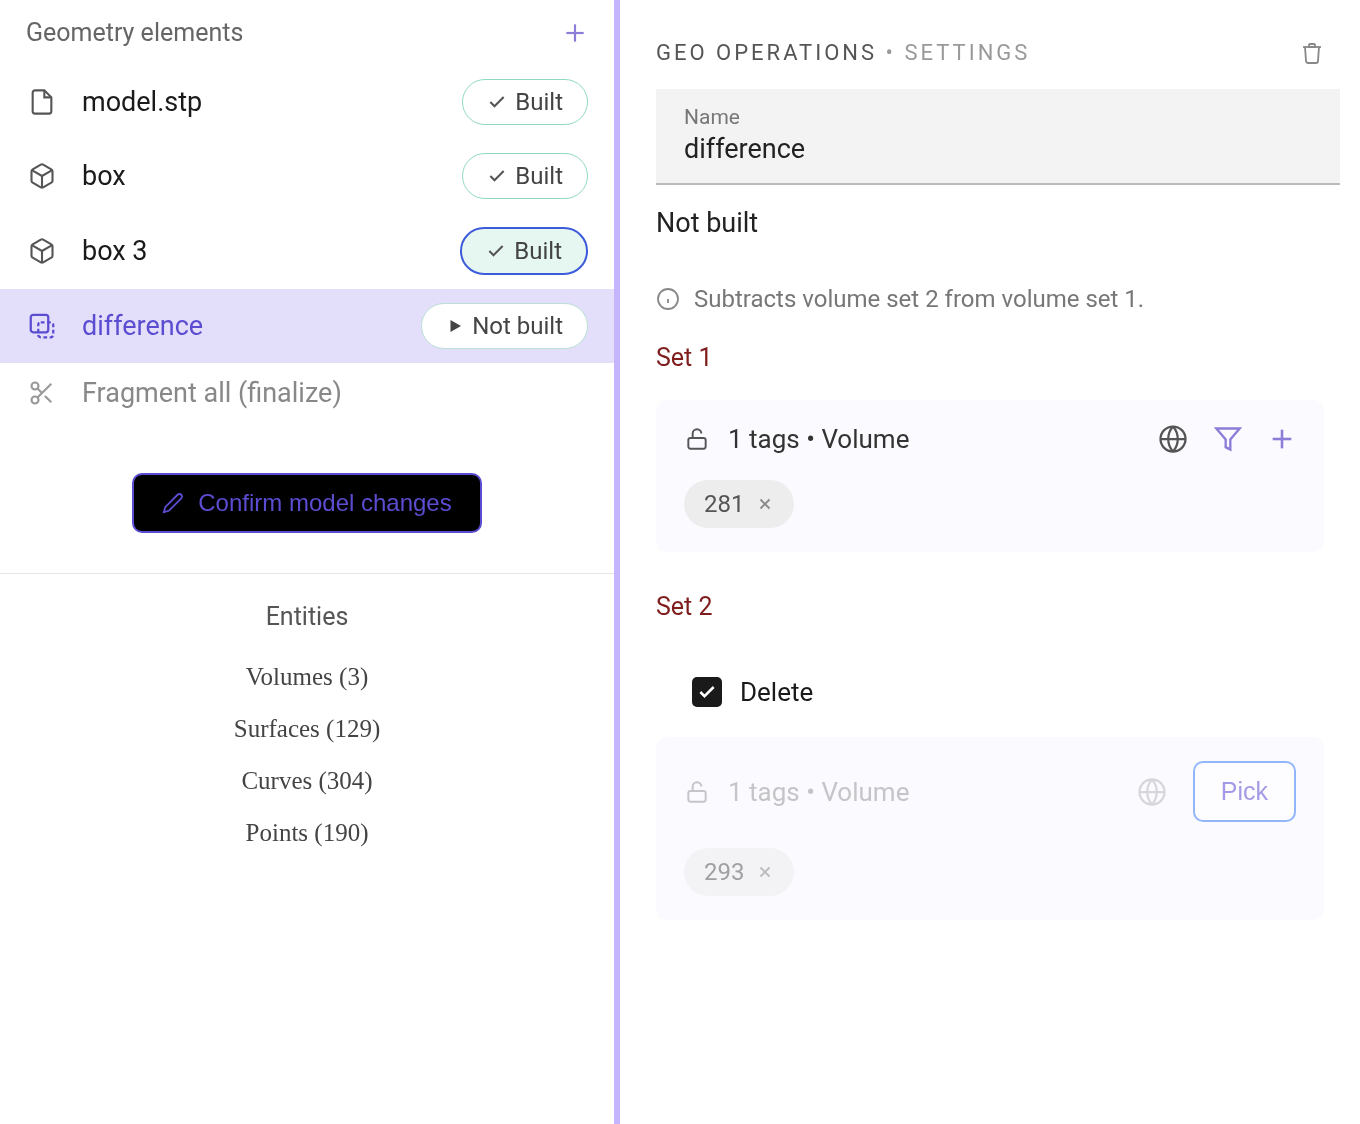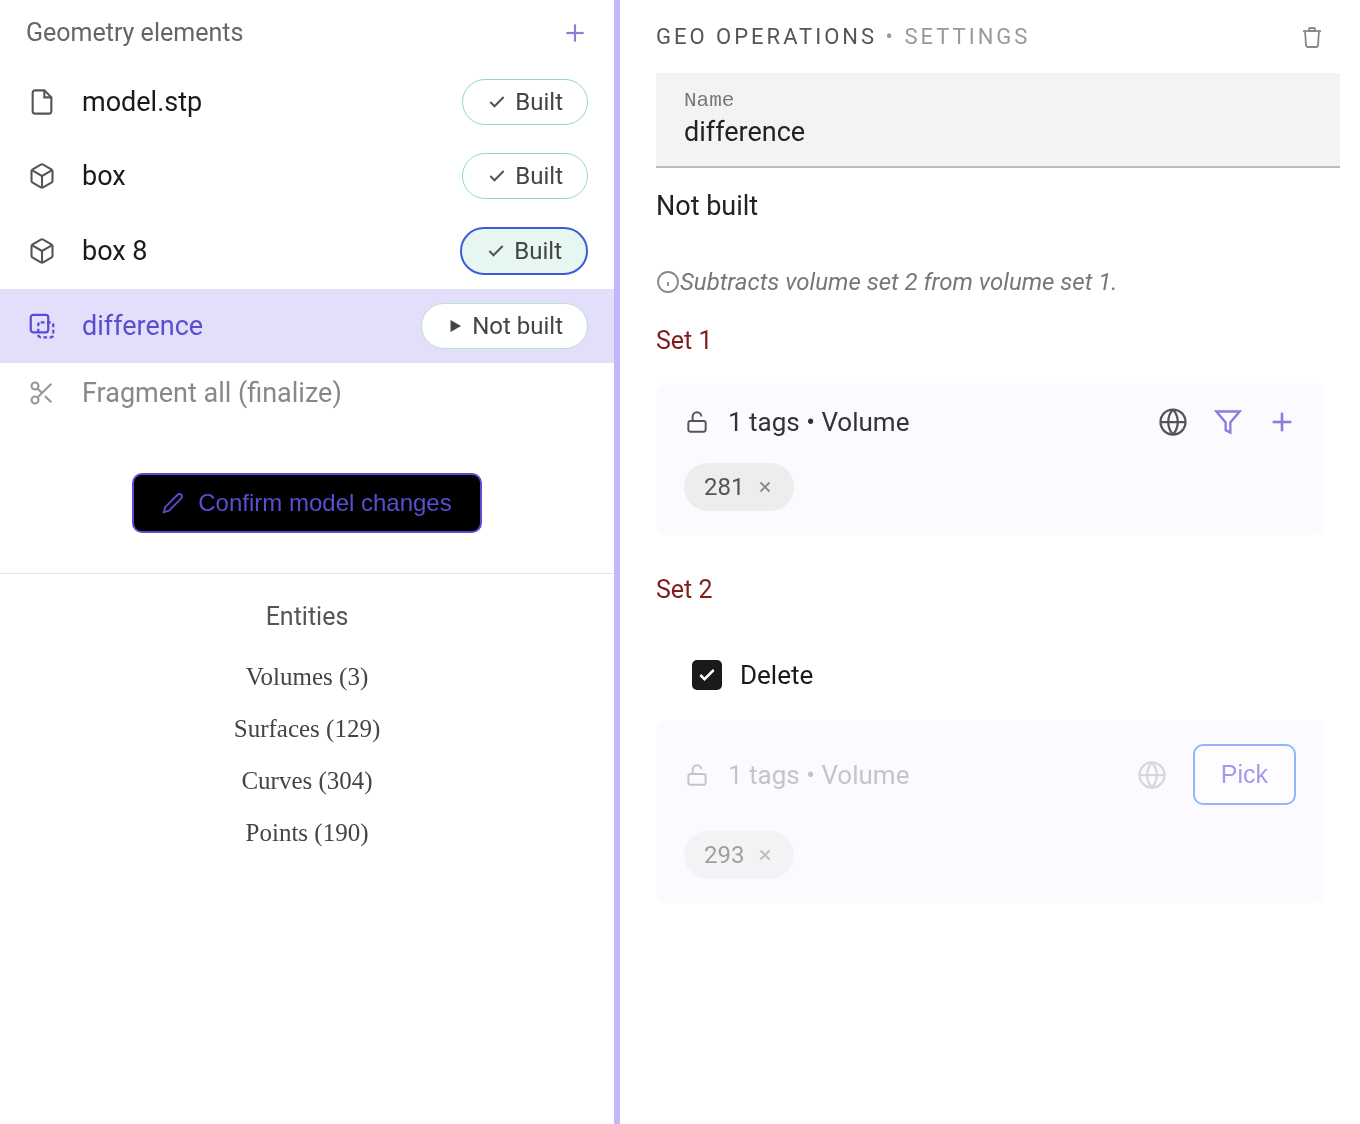--- a/index.html
+++ b/index.html
@@ -121,20 +121,21 @@
   font-size: 25px;
   color: #444;
   padding: 12px 0;
   font-family: Liberation Serif, serif;
 }
 .right-header {
   display: flex;
   align-items: center;
   justify-content: space-between;
   padding: 24px 36px 24px 36px;
+  margin-top: 16px;
 }
 .breadcrumb {
   font-size: 22px;
   letter-spacing: 3px;
   text-transform: uppercase;
   color: #555;
 }
 .breadcrumb .dim {
   color: #999;
 }
@@ -145,37 +146,36 @@
 .name-field {
   background: #f3f3f3;
   border-bottom: 2px solid #bbb;
   padding: 16px 28px 18px;
   margin: 0 20px 0 36px;
 }
 .name-label {
   font-size: 21px;
   color: #777;
   margin-bottom: 4px;
-  font-family: Liberation Mono, monospace;
 }
 .name-value {
   font-size: 27px;
   color: #222;
 }
 .status-text {
   font-size: 27px;
   color: #222;
   padding: 22px 36px 42px;
 }
 .info-row {
   display: flex;
   align-items: center;
+  gap: 14px;
   padding: 4px 36px 20px;
   font-size: 24px;
-  font-style: italic;
   color: #777;
 }
 .set-section {
   padding: 10px 36px 30px;
 }
 .set-label {
   font-size: 25px;
   color: #7f1d1d;
   margin-bottom: 28px;
 }
@@ -305,21 +305,21 @@
       </li>
 
       <li class="element-item">
         <span class="element-icon">
           <svg width="28" height="28" viewBox="0 0 24 24" fill="none" stroke="#555" stroke-width="1.8">
               <path d="M21 16V8a2 2 0 0 0-1-1.73l-7-4a2 2 0 0 0-2 0l-7 4A2 2 0 0 0 3 8v8a2 2 0 0 0 1 1.73l7 4a2 2 0 0 0 2 0l7-4A2 2 0 0 0 21 16z"></path>
               <polyline points="3.27 6.96 12 12.01 20.73 6.96"></polyline>
               <line x1="12" y1="22.08" x2="12" y2="12"></line>
             </svg>
         </span>
-        <span class="element-label">box 8</span>
+        <span class="element-label">box 3</span>
         <span class="status-pill status-built-active">
           <svg width="20" height="20" viewBox="0 0 24 24" fill="none" stroke="#555" stroke-width="2.5">
               <polyline points="20 6 9 17 4 12"></polyline>
             </svg>
           <span>Built</span>
         </span>
       </li>
 
       <li class="element-item selected">
         <span class="element-icon">

